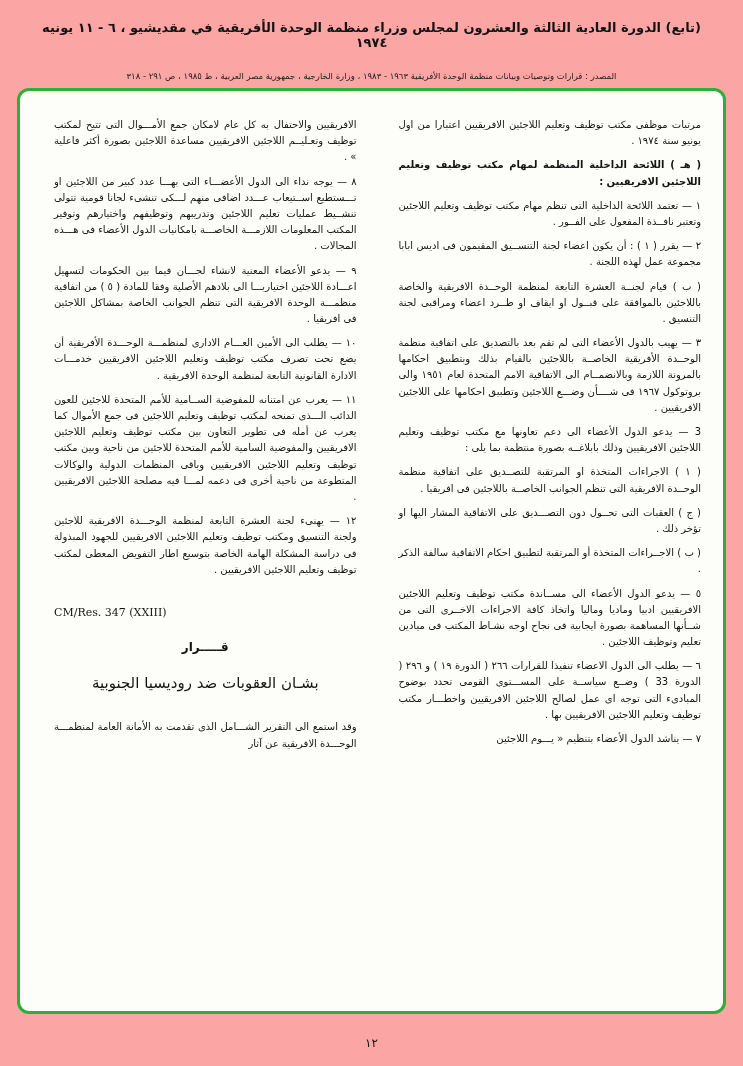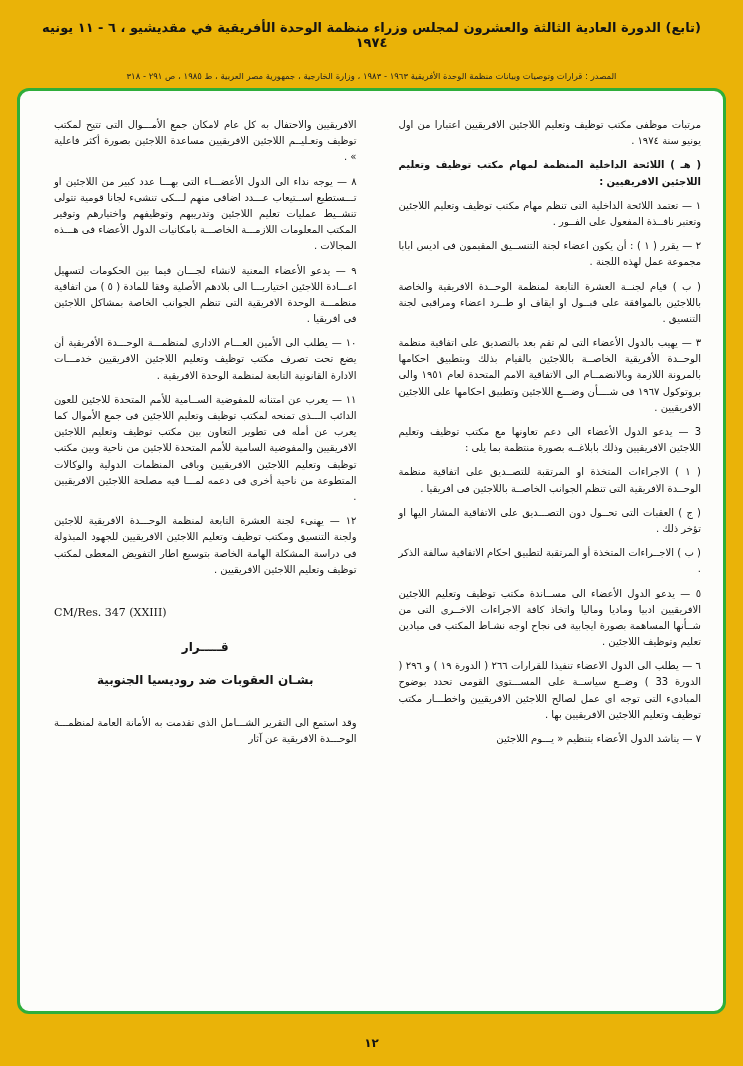--- a/index.html
+++ b/index.html
@@ -4,21 +4,21 @@
 <style>
   html, body {
     margin: 0;
     padding: 0;
     background: #ffffff;
   }
   .page {
     position: relative;
     width: 743px;
     height: 1066px;
-    background: #eab308;
+    background: #fca5a5;
     font-family: "DejaVu Sans", sans-serif;
     direction: rtl;
     overflow: hidden;
     margin: 0 auto;
     color: #141414;
   }
   .header {
     padding-top: 20px;
     text-align: center;
   }
@@ -72,32 +72,31 @@
     margin-bottom: 16px !important;
   }
   .res-title {
     text-align: center;
     font-weight: bold;
     font-size: 12px;
     margin-bottom: 14px !important;
   }
   .res-subtitle {
     text-align: center;
-    font-weight: bold;
-    font-size: 12px;
+    font-weight: normal;
+    font-size: 15px;
     margin-bottom: 24px !important;
   }
   .page-number {
     position: absolute;
     bottom: 16px;
     left: 0;
     width: 100%;
     text-align: center;
     font-size: 12px;
-    font-weight: bold;
   }
 </style>
 </head>
 <body>
 
 <div class="page">
 
   <div class="header">
     <div class="header-title">(تابع) الدورة العادية الثالثة والعشرون لمجلس وزراء منظمة الوحدة الأفريقية في مقديشيو ، ٦ - ١١ يونيه ١٩٧٤</div>
     <div class="header-source">المصدر : قرارات وتوصيات وبيانات منظمة الوحدة الأفريقية ١٩٦٣ - ١٩٨٣ ، وزارة الخارجية ، جمهورية مصر العربية ، ط ١٩٨٥ ، ص ٢٩١ - ٣١٨</div>

